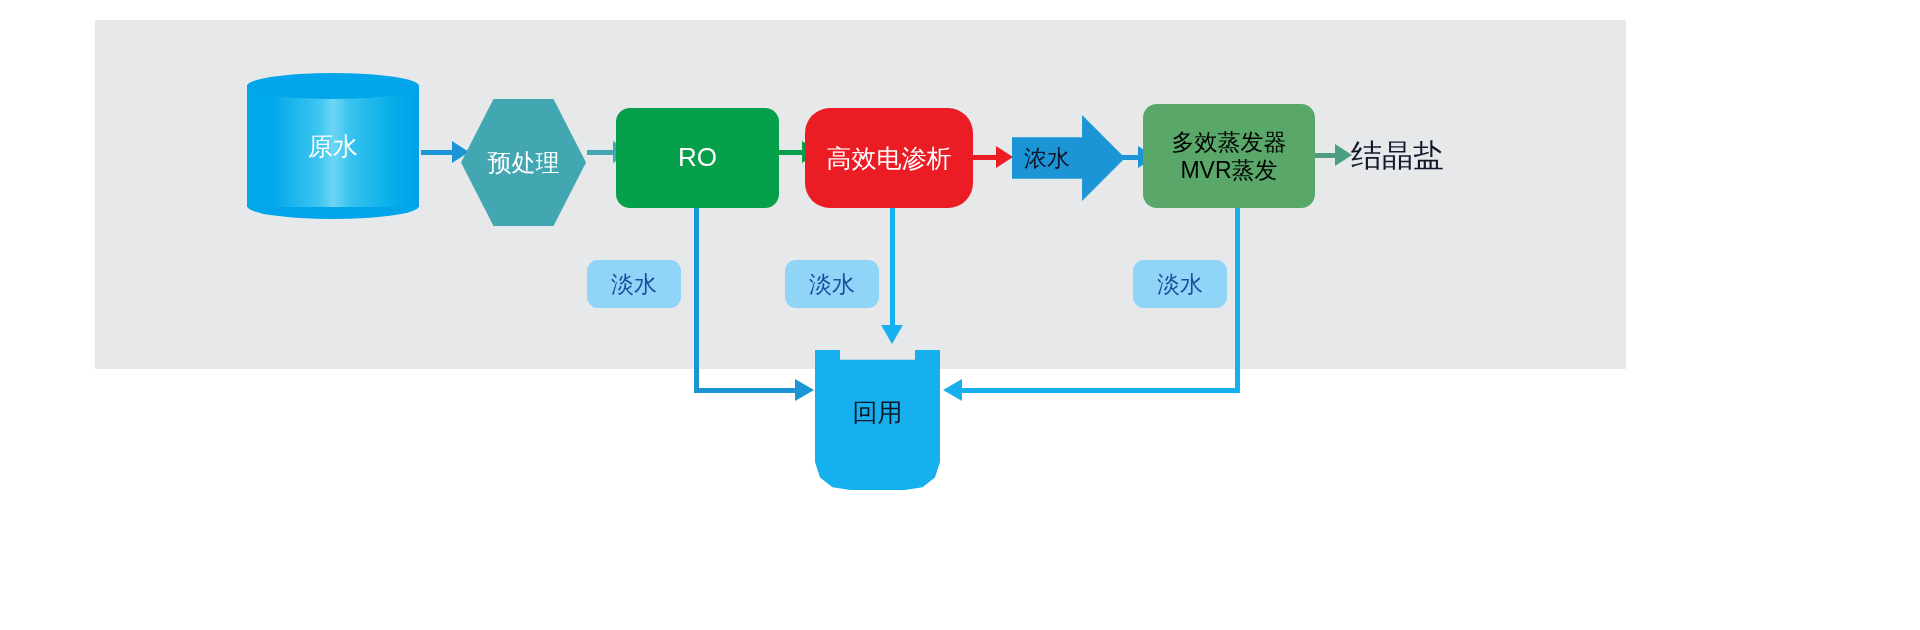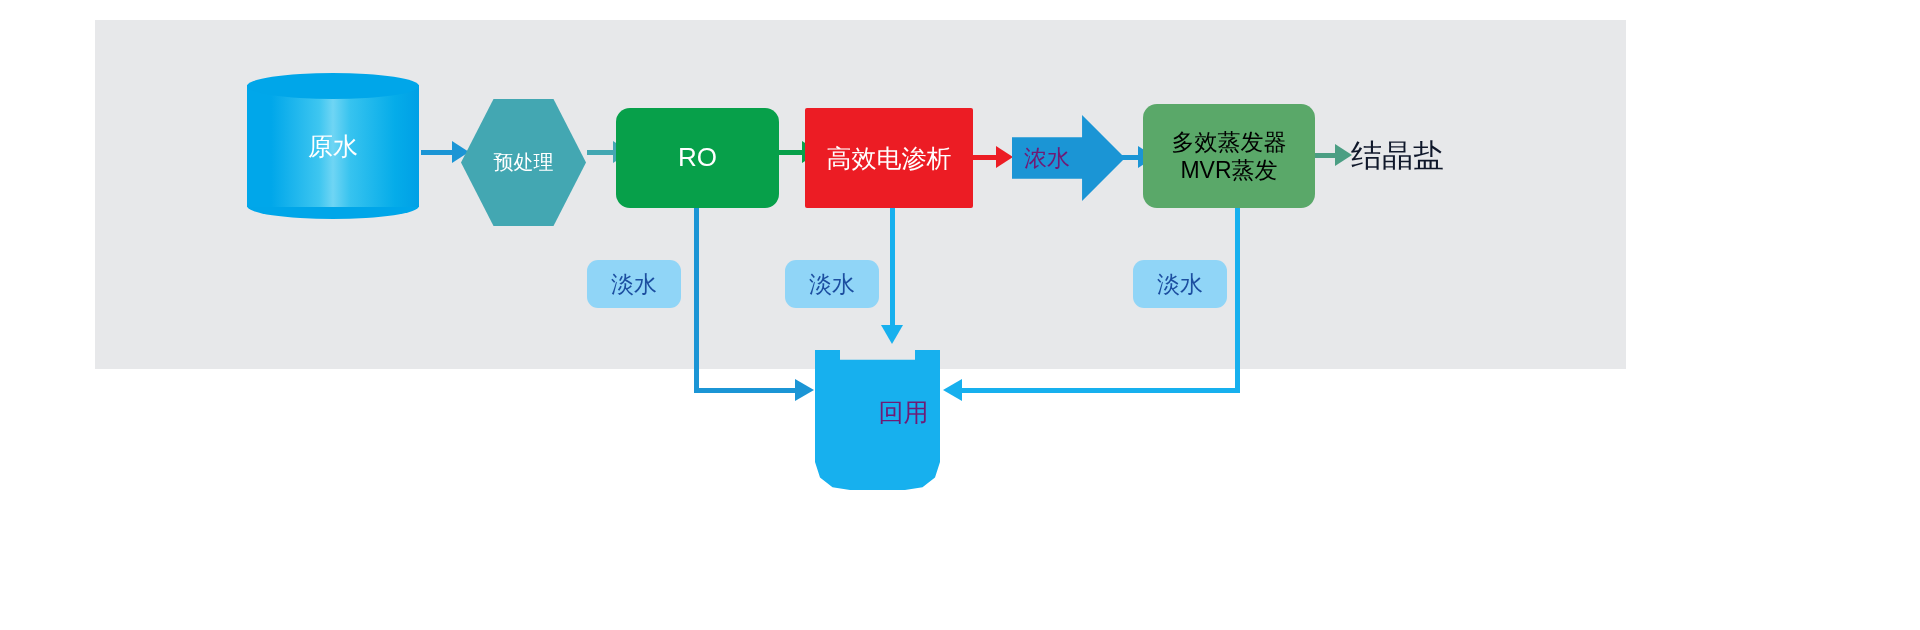--- a/index.html
+++ b/index.html
@@ -47,39 +47,39 @@
   }
   #raw-water .cyl-text { font-size: 25px; color: #ffffff; z-index: 4; }
 
   
   #pretreatment { left: 366px; top: 79px; width: 125px; height: 127px; }
   #pretreatment .hex {
     position: absolute; inset: 0;
     background: #43a7b2;
     clip-path: polygon(26% 0%, 74% 0%, 100% 50%, 74% 100%, 26% 100%, 0% 50%);
   }
-  #pretreatment .lbl { font-size: 20px; color: #ffffff; }
+  #pretreatment .lbl { font-size: 24px; color: #ffffff; }
 
   
   #ro { left: 521px; top: 88px; width: 163px; height: 100px;
         background: #07a04a; border-radius: 14px; }
   #ro .lbl { font-size: 26px; color: #ffffff; }
 
   
   #ed { left: 710px; top: 88px; width: 168px; height: 100px;
-        background: #ec1c24; border-radius: 2px; }
+        background: #ec1c24; border-radius: 25px; }
   #ed .lbl { font-size: 25px; color: #ffffff; }
 
   
   #brine { left: 917px; top: 95px; width: 113px; height: 86px; }
   #brine .ba {
     position: absolute; inset: 0; background: #1b95d5;
     clip-path: polygon(0% 26%, 62% 26%, 62% 0%, 100% 50%, 62% 100%, 62% 74%, 0% 74%);
   }
-  #brine .lbl { font-size: 23px; color: #701a75;
+  #brine .lbl { font-size: 23px; color: #0f172a;
                 justify-content: flex-start; padding-left: 12px; }
 
   
   #evap { left: 1048px; top: 84px; width: 172px; height: 104px;
           background: #5aa869; border-radius: 14px; }
   #evap .lbl { font-size: 23px; color: #000000; }
 
   
   #salt { left: 1256px; top: 113px; width: 130px; height: 46px; }
   #salt .lbl { font-size: 31px; color: #0f172a; justify-content: flex-start; }
@@ -95,21 +95,21 @@
   #fresh-3 { left: 1038px; top: 240px; }
 
   
   #recycle { left: 720px; top: 330px; width: 125px; height: 140px; }
   #recycle .tank {
     position: absolute; inset: 0; background: #17b0ee;
     clip-path: polygon(0% 0%, 20% 0%, 20% 7%, 80% 7%, 80% 0%, 100% 0%,
                        100% 80%, 96% 91%, 86% 98%, 72% 100%,
                        28% 100%, 14% 98%, 4% 91%, 0% 80%);
   }
-  #recycle .lbl { font-size: 25px; color: #701a75; padding-bottom: 16px; margin-left: 26px; }
+  #recycle .lbl { font-size: 25px; color: #0f172a; padding-bottom: 16px; }
 
   
   .ln { position: absolute; }
   .h-line { height: 5px; }
   .v-line { width: 5px; }
   .arrow-r {
     position: absolute; width: 0; height: 0;
     border-top: 11px solid transparent;
     border-bottom: 11px solid transparent;
   }

